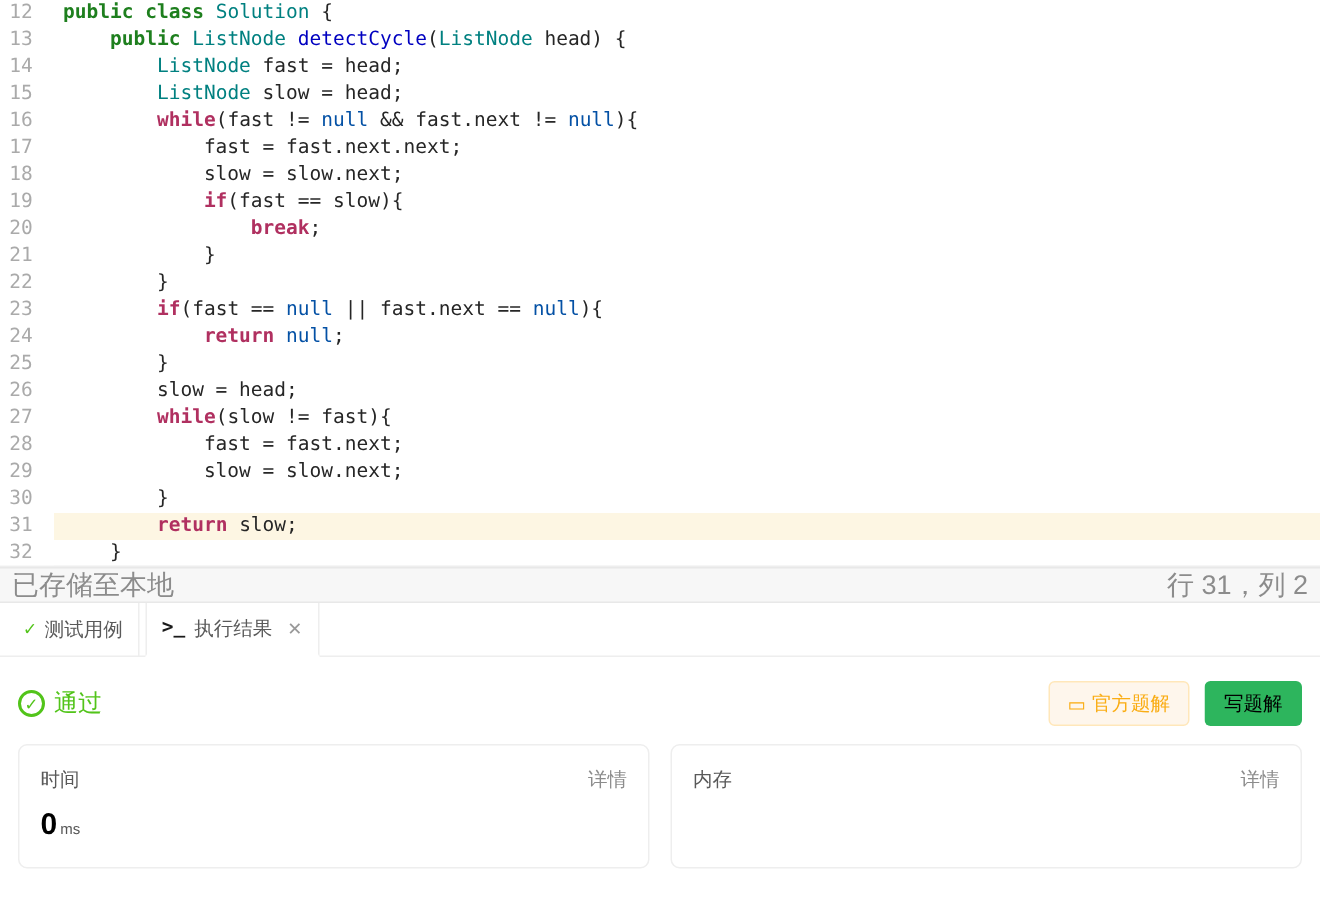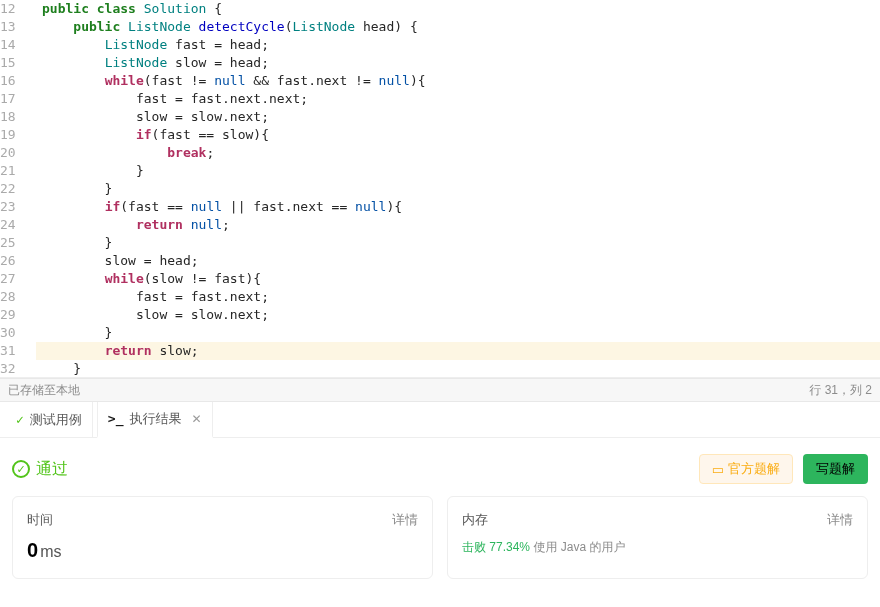--- a/index.html
+++ b/index.html
@@ -19,21 +19,21 @@
     height: 378px;
     font-family: Consolas, Monaco, monospace;
     font-size: 13px;
     line-height: 18px;
     border-bottom: 1px solid #eee;
     overflow: hidden;
     position: relative;
   }
   .gutter {
     width: 36px;
-    text-align: left;
+    text-align: center;
     padding-right: 8px;
     color: #aaa;
     user-select: none;
     background: #fff;
   }
   .gutter div { height: 18px; }
   .code {
     flex: 1;
     white-space: pre;
   }
@@ -47,21 +47,21 @@
 
   
   .statusbar {
     display: flex;
     justify-content: space-between;
     align-items: center;
     background: #f7f7f7;
     border-top: 1px solid #e8e8e8;
     border-bottom: 1px solid #e8e8e8;
     height: 24px;
-    font-size: 12px;
+    font-size: 18px;
     color: #8c8c8c;
     padding: 0 8px;
   }
 
   
   .tabs {
     display: flex;
     align-items: center;
     height: 36px;
     border-bottom: 1px solid #eee;
@@ -149,21 +149,21 @@
   .panel-top {
     display: flex;
     justify-content: space-between;
     color: #595959;
     font-size: 13px;
     margin-bottom: 10px;
     align-items: center;
   }
   .panel-top .detail { color: #8c8c8c; cursor: pointer; }
   .big-value { font-size: 20px; font-weight: bold; color: #000; margin-bottom: 6px; }
-  .big-value .unit { font-size: 16px; font-weight: normal; color: #555; margin-left: 2px; }
+  .big-value .unit { font-size: 10px; font-weight: normal; color: #555; margin-left: 2px; }
   .beat { color: #2db55d; font-size: 12px; }
   .beat .grey { color: #8c8c8c; }
 </style>
 </head>
 <body>
 
 <div class="editor">
   <div class="gutter" id="gutter">
       <div>12</div>
       <div>13</div>
@@ -231,17 +231,14 @@
     </div>
     <div class="big-value">
       <span>0</span><span class="unit">ms</span>
     </div>
   </div>
   <div class="panel">
     <div class="panel-top">
       <span>内存</span>
       <span class="detail">详情</span>
     </div>
-    <div class="beat">
-      <span>击败 </span><span>77.34%</span><span class="grey"> 使用 Java 的用户</span>
-    </div>
   </div>
 </div>
 
 </body></html>

